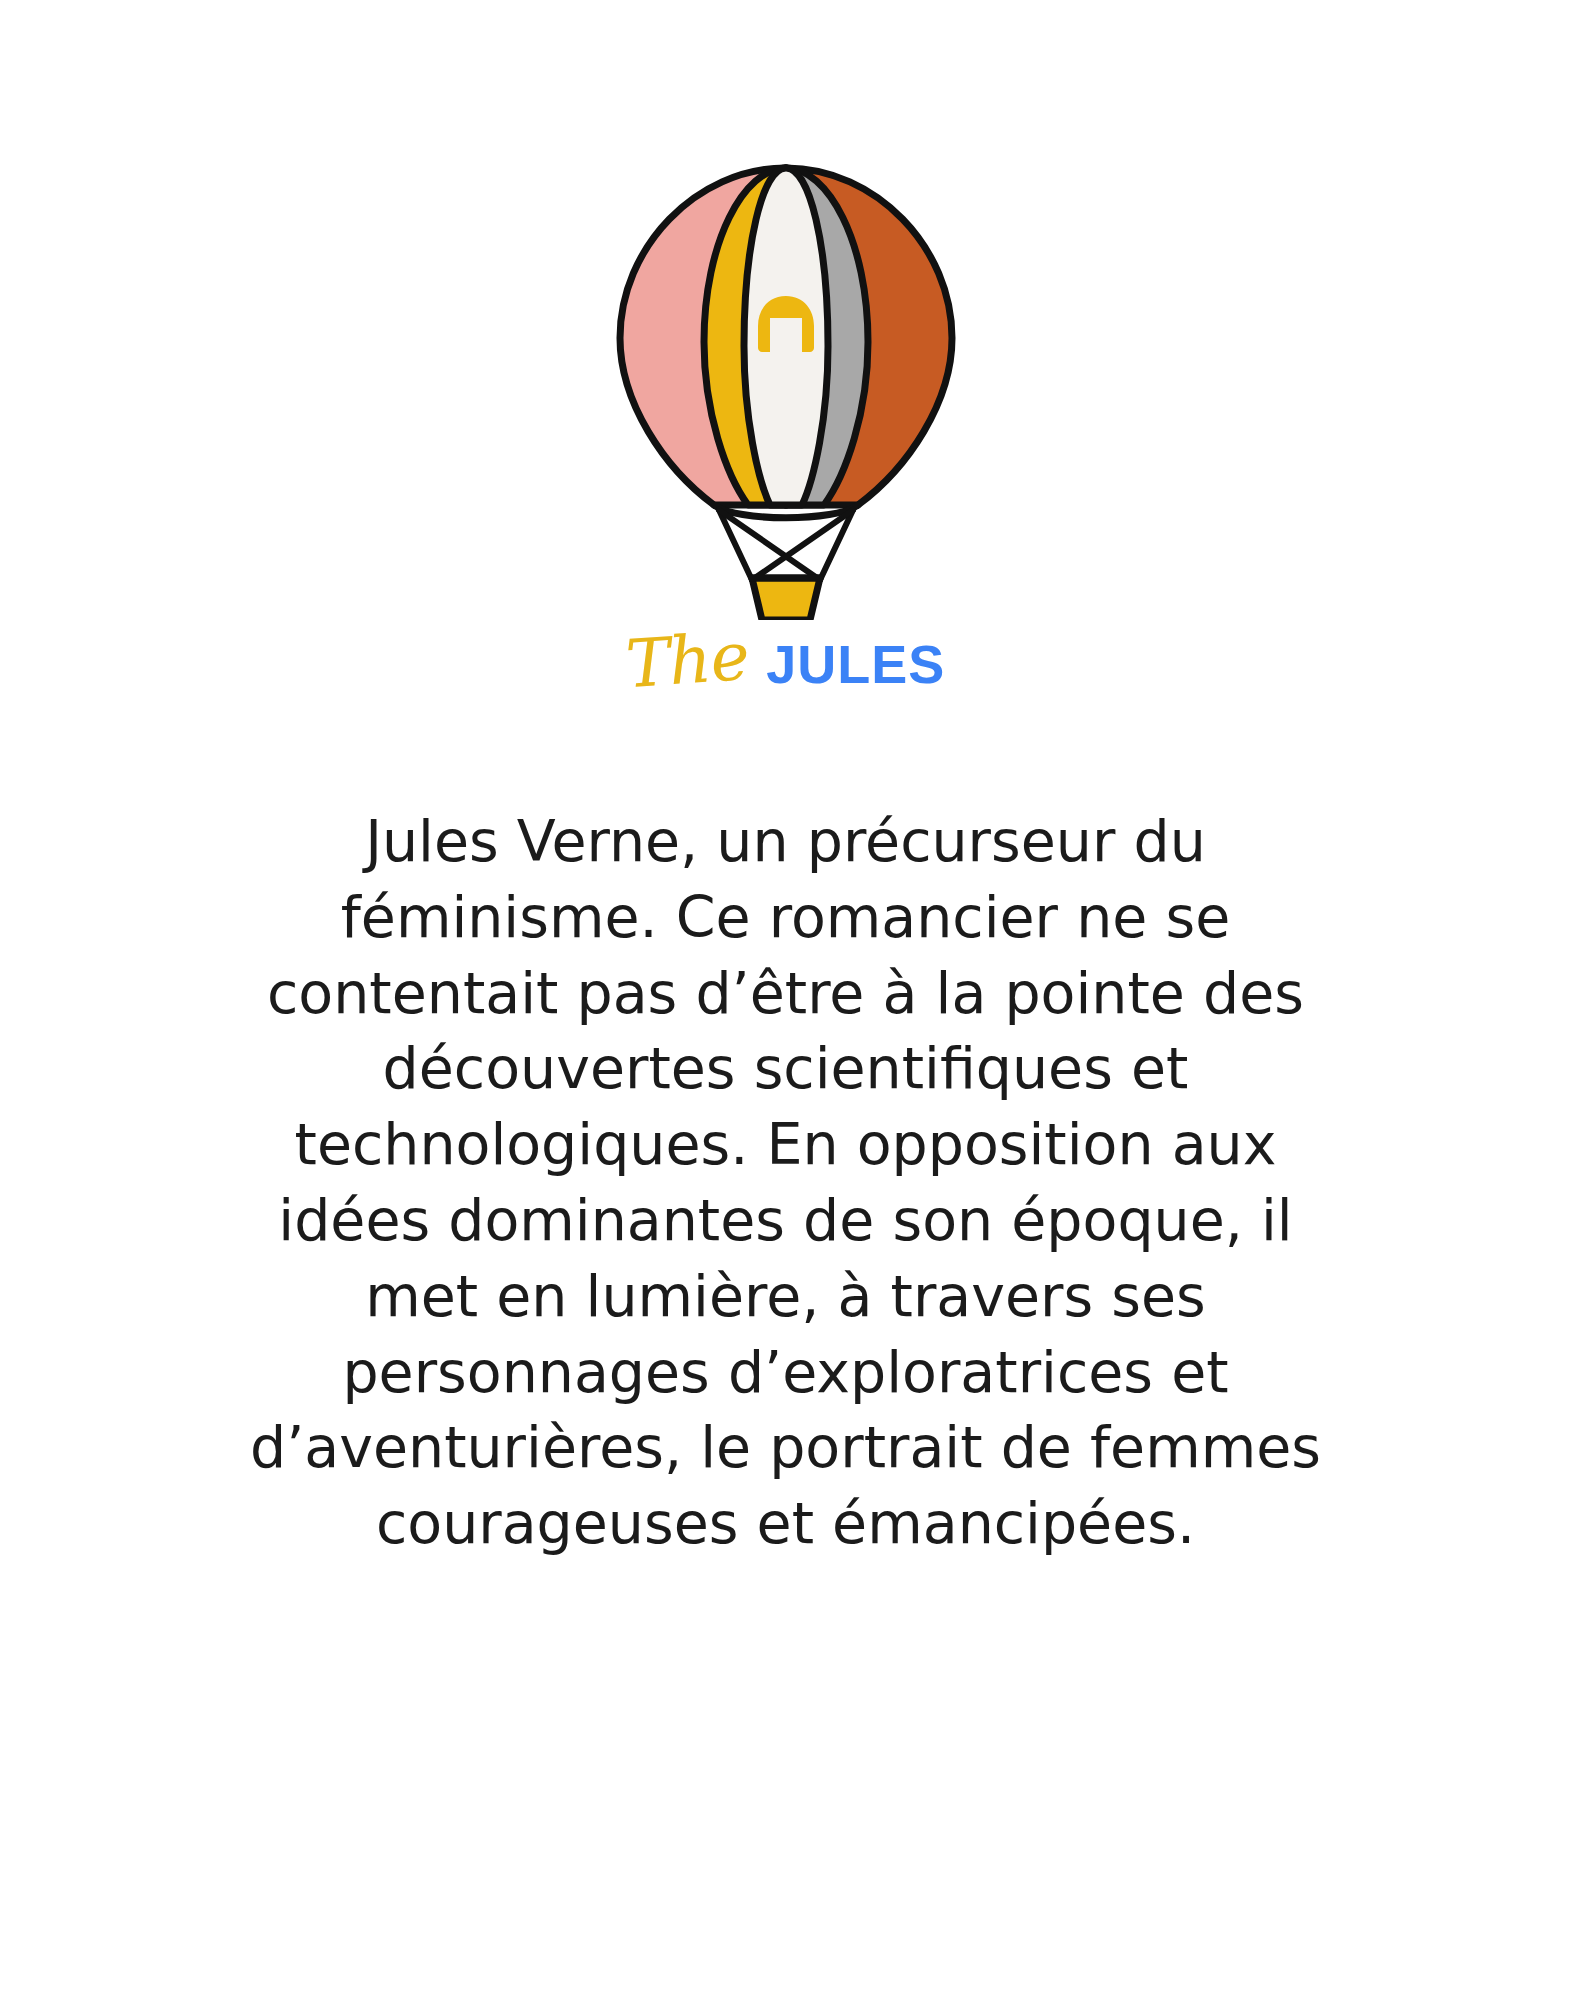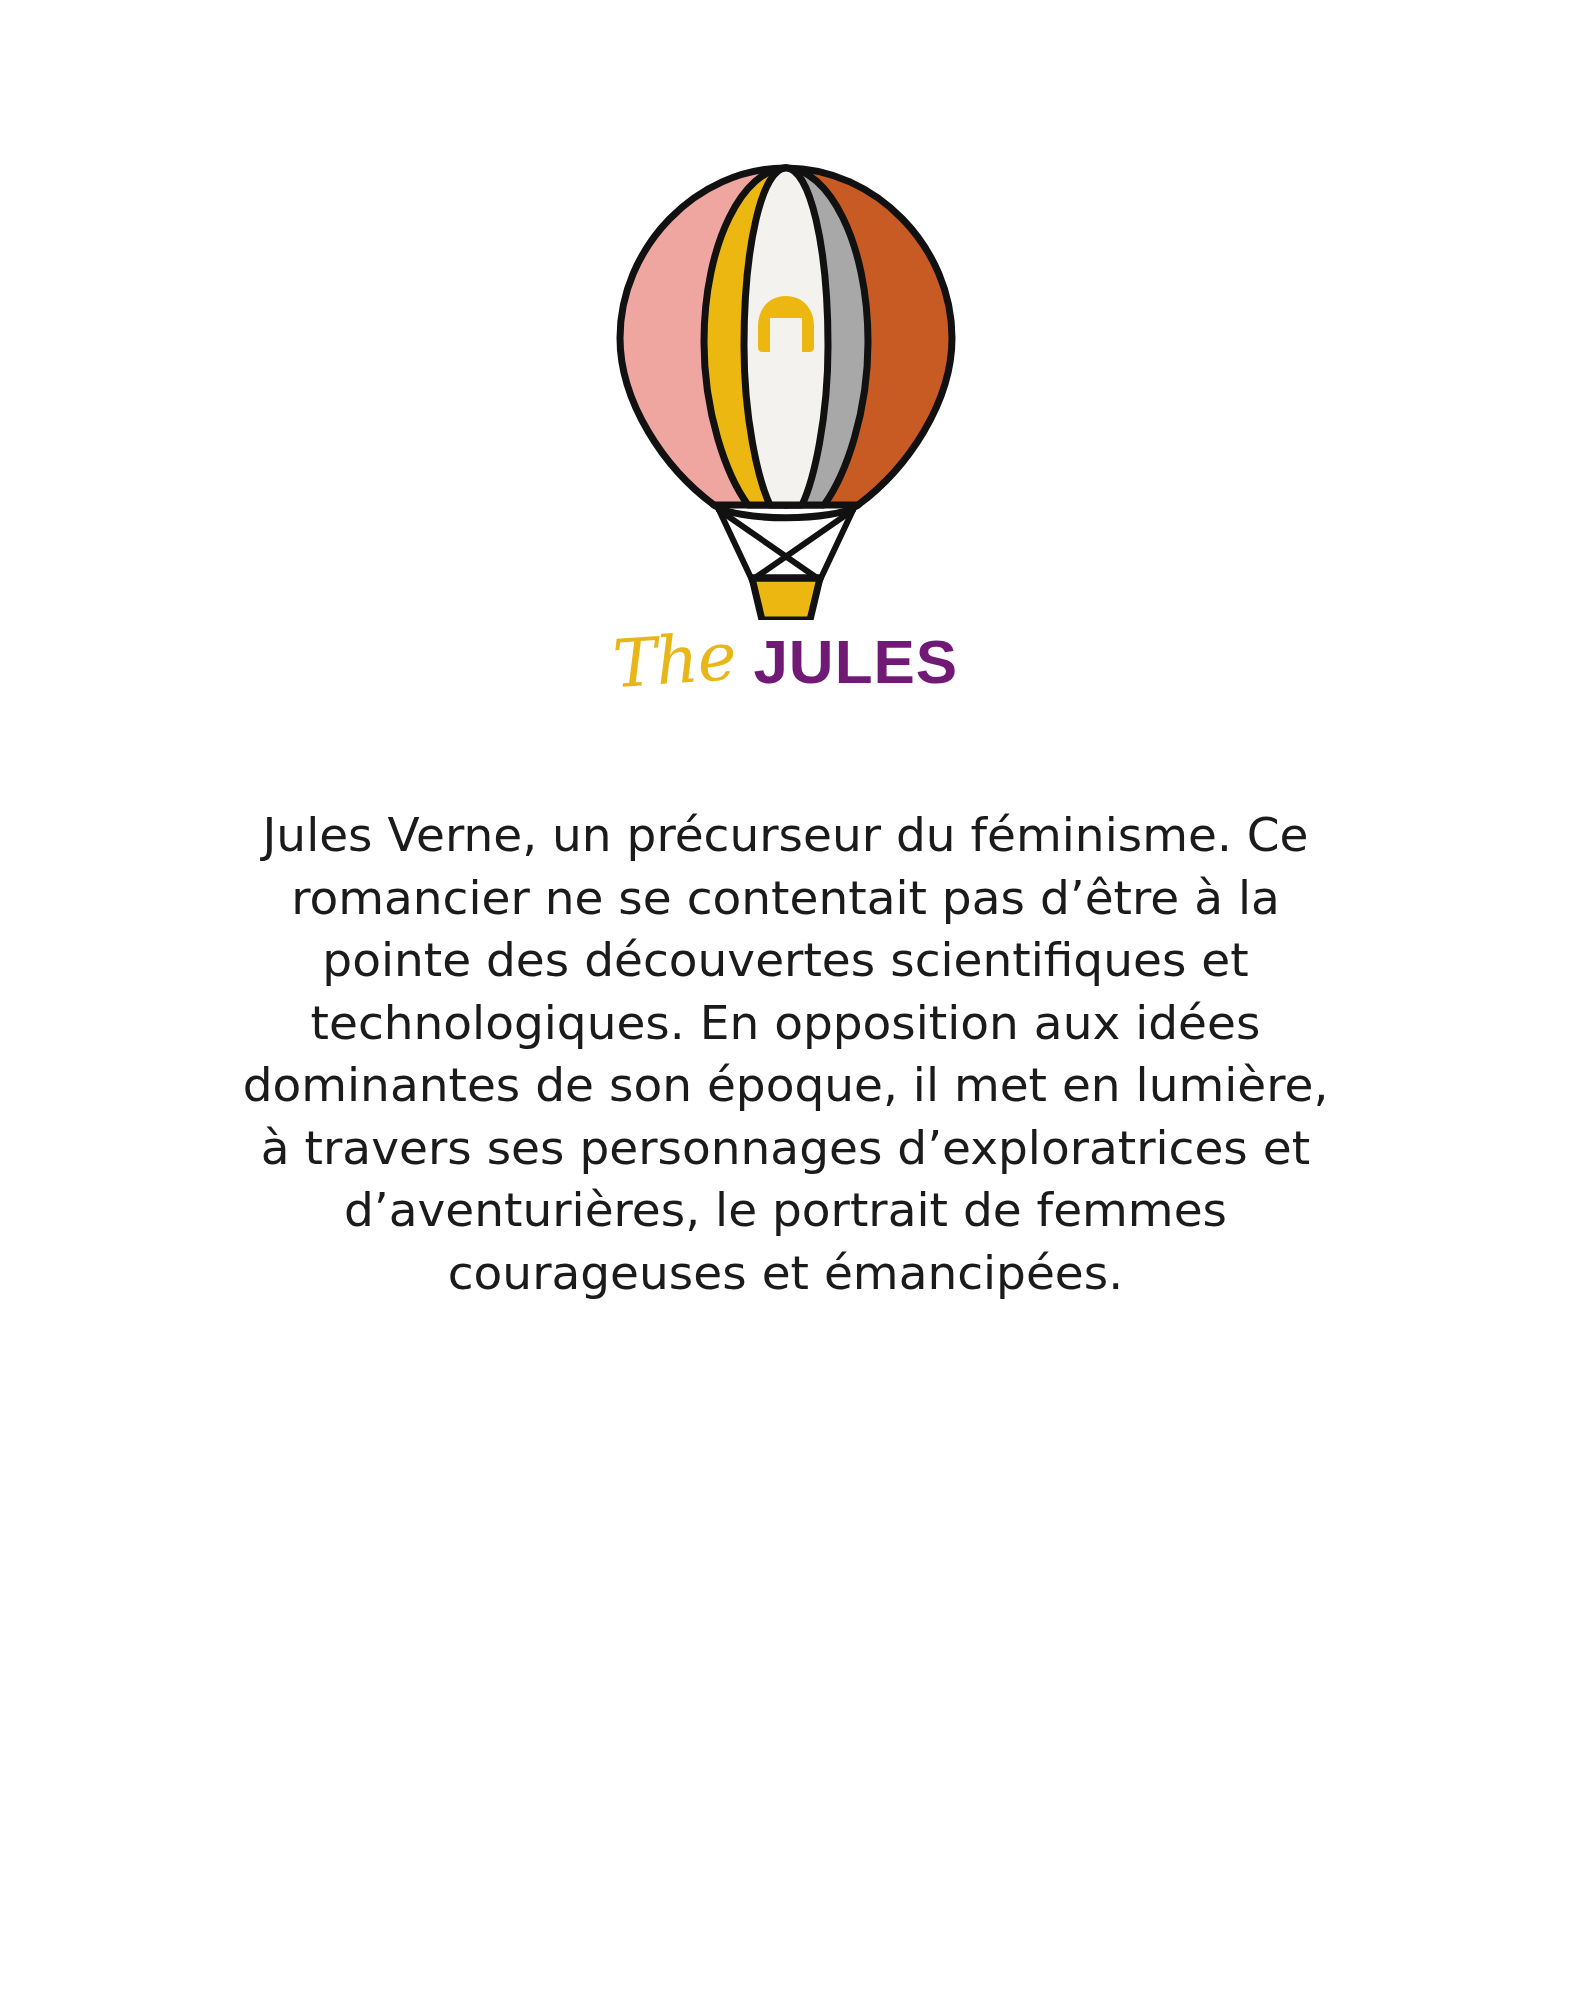--- a/index.html
+++ b/index.html
@@ -49,33 +49,33 @@
     font-style: italic;
     font-size: 66px;
     color: #e8b619;
     letter-spacing: -1px;
     line-height: 1;
     transform: rotate(-4deg);
   }
   .wordmark-jules {
     font-family: "Liberation Sans", sans-serif;
     font-weight: bold;
-    font-size: 62px;
-    color: #701a75;
+    font-size: 54px;
+    color: #3b82f6;
     letter-spacing: 1px;
     line-height: 1;
   }
 
   
   .body-text {
     margin-top: 110px;
     width: 1100px;
     text-align: center;
     font-family: "DejaVu Sans", sans-serif;
-    font-size: 47px;
+    font-size: 57px;
     line-height: 1.33;
     color: #1b1b1b;
     font-weight: 400;
   }
 </style>
 </head>
 <body>
 
 <div class="page">
 

